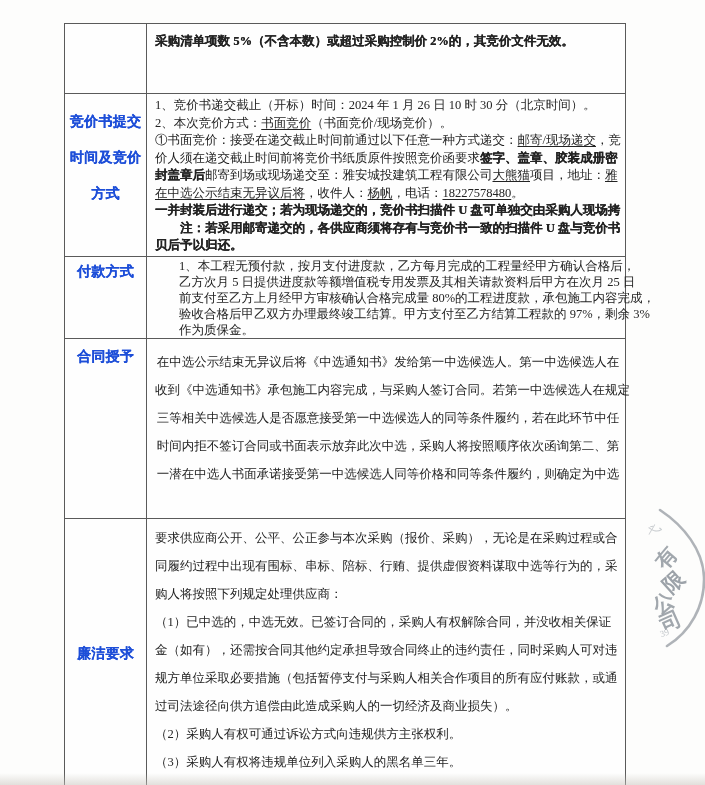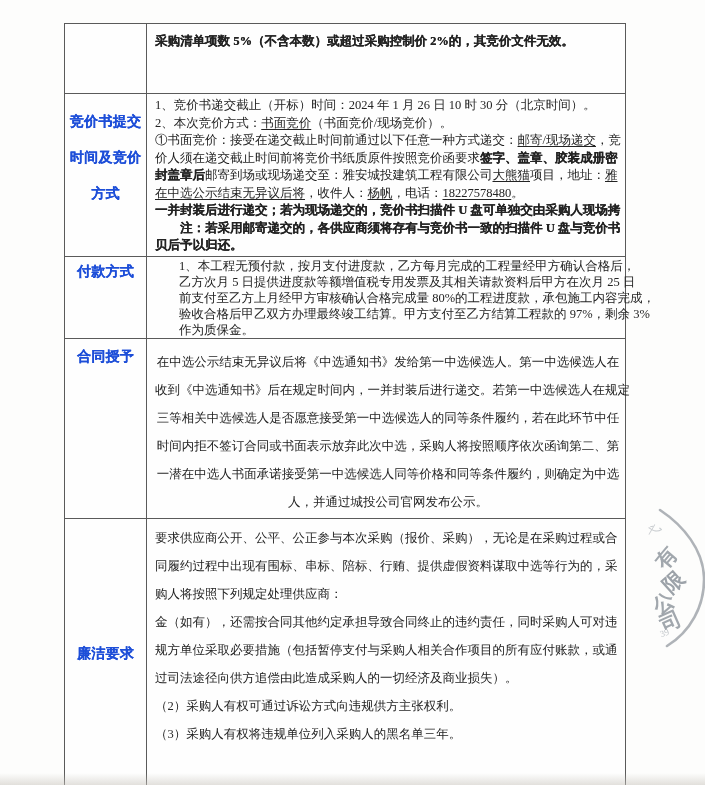--- a/index.html
+++ b/index.html
@@ -93,35 +93,35 @@
         <div class="tline"><span class="seg">验收合格后甲乙双方办理最终竣工结算。甲方支付至乙方结算工程款的 97%，剩余 3%</span></div>
         <div class="tline"><span class="seg">作为质保金。</span></div>
       </div>
     </div>
     <div class="trow" style="height: 179px;">
       <div class="label-cell" style="line-height: 20px; padding-top: 8px;">
         <div>合同授予</div>
       </div>
       <div class="content-cell" style="line-height: 28px; padding-top: 9px; text-align: center;">
         <div class="tline"><span class="seg">在中选公示结束无异议后将《中选通知书》发给第一中选候选人。第一中选候选人在</span></div>
-        <div class="tline"><span class="seg">收到《中选通知书》后在规定时间内，一并封装后进行递交。若第一中选候选人在规定</span></div>
+        <div class="tline"><span class="seg">收到《中选通知书》承包施工内容完成，与采购人签订合同。若第一中选候选人在规定</span></div>
         <div class="tline"><span class="seg">三等相关中选候选人是否愿意接受第一中选候选人的同等条件履约，若在此环节中任</span></div>
         <div class="tline"><span class="seg">时间内拒不签订合同或书面表示放弃此次中选，采购人将按照顺序依次函询第二、第</span></div>
         <div class="tline"><span class="seg">一潜在中选人书面承诺接受第一中选候选人同等价格和同等条件履约，则确定为中选</span></div>
-        <div class="tline"><span class="seg">人，并通过城投公司官网发布公示。</span></div>
       </div>
     </div>
     <div class="trow" style="height: 269px;">
       <div class="label-cell middle" style="line-height: 20px;">
         <div>廉洁要求</div>
       </div>
       <div class="content-cell" style="line-height: 28px; padding-top: 5px; font-family: Liberation Serif, serif;">
         <div class="tline"><span class="seg">要求供应商公开、公平、公正参与本次采购（报价、采购），无论是在采购过程或合</span></div>
         <div class="tline"><span class="seg">同履约过程中出现有围标、串标、陪标、行贿、提供虚假资料谋取中选等行为的，采</span></div>
         <div class="tline"><span class="seg">购人将按照下列规定处理供应商：</span></div>
+        <div class="tline"><span class="seg">（1）已中选的，中选无效。已签订合同的，采购人有权解除合同，并没收相关保证</span></div>
         <div class="tline"><span class="seg">金（如有），还需按合同其他约定承担导致合同终止的违约责任，同时采购人可对违</span></div>
         <div class="tline"><span class="seg">规方单位采取必要措施（包括暂停支付与采购人相关合作项目的所有应付账款，或通</span></div>
         <div class="tline"><span class="seg">过司法途径向供方追偿由此造成采购人的一切经济及商业损失）。</span></div>
         <div class="tline"><span class="seg">（2）采购人有权可通过诉讼方式向违规供方主张权利。</span></div>
         <div class="tline"><span class="seg">（3）采购人有权将违规单位列入采购人的黑名单三年。</span></div>
       </div>
     </div>
   </div>
 
 <div class="seal">

